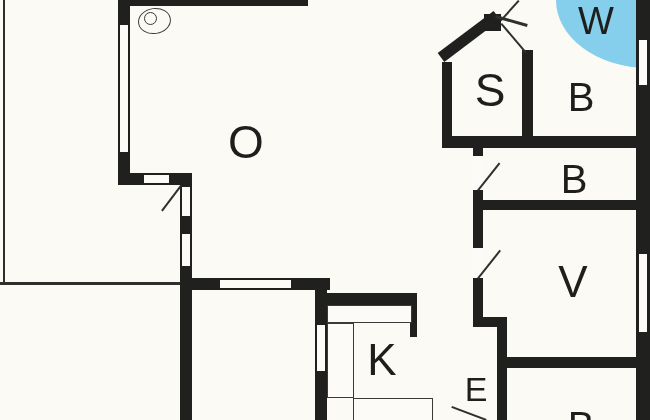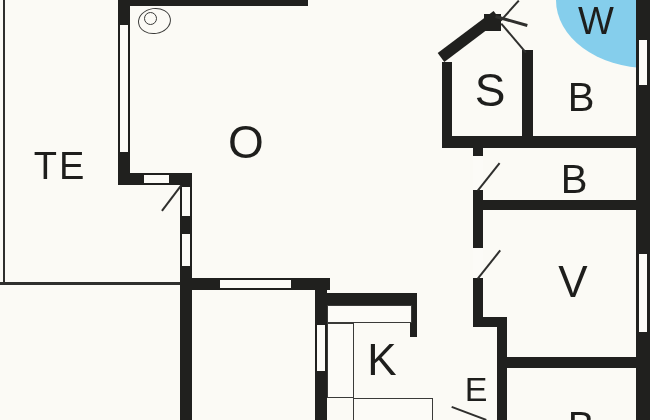--- a/index.html
+++ b/index.html
@@ -71,21 +71,20 @@
   <div class="leaf" style="left:496px;top:15px;width:33px;height:3px;transform:rotate(16deg);"></div>
   <div class="leaf" style="left:502px;top:23px;width:38px;transform:rotate(49.5deg);"></div>
 
   <div class="counter" style="left:327px;top:305px;width:85px;height:18px;"></div>
   <div class="counter" style="left:327px;top:323px;width:27px;height:75px;"></div>
   <div class="counter" style="left:353px;top:398px;width:80px;height:23px;"></div>
 
   <div class="stove-outer"></div>
   <div class="stove-inner"></div>
 
-  <span class="lbl fs38" style="left:60px;top:166px;letter-spacing:2px;">TE</span>
   <span class="lbl fs46" style="left:246px;top:142px;">O</span>
   <span class="lbl fs46" style="left:490px;top:90px;">S</span>
   <span class="lbl fs38" style="left:596px;top:21px;">W</span>
   <span class="lbl fs40" style="left:581px;top:97px;">B</span>
   <span class="lbl fs40" style="left:574px;top:179px;">B</span>
   <span class="lbl fs44" style="left:573px;top:282px;">V</span>
   <span class="lbl fs44" style="left:382px;top:360px;">K</span>
   <span class="lbl fs34" style="left:476px;top:389px;">E</span>
   <span class="lbl fs40" style="left:581px;top:426px;">B</span>
 

